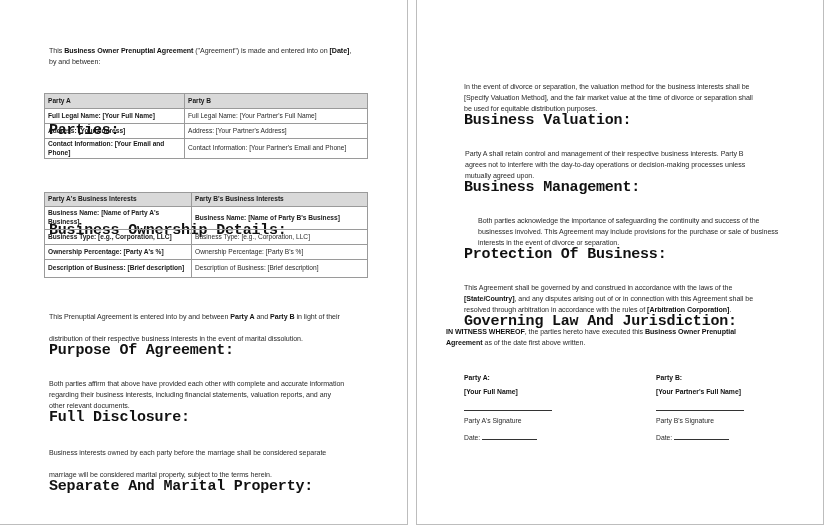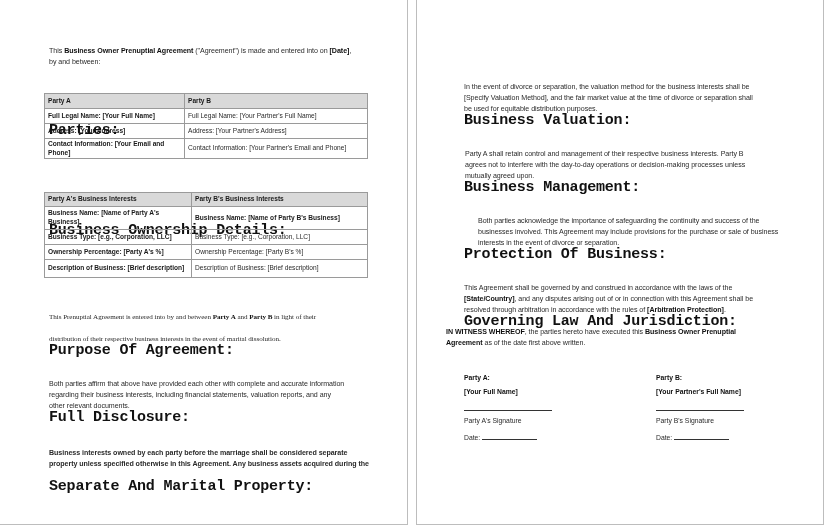--- a/index.html
+++ b/index.html
@@ -97,37 +97,38 @@
       <td>Ownership Percentage: [Party B's %]</td>
     </tr>
     <tr style="height:18px;">
       <td class="bold">Description of Business: [Brief description]</td>
       <td>Description of Business: [Brief description]</td>
     </tr>
   </tbody>
     </table>
 
   <div class="abs h" style="left:49px; top:295px;">Purpose Of Agreement:</div>
-  <div class="abs p" style="left:49px; top:313px; width:340px;font-family:Liberation Serif, serif;">
+  <div class="abs p" style="left:49px; top:313px; width:340px;">
     <span>This Prenuptial Agreement is entered into by and between </span><b>Party A</b><span> and </span><b>Party B</b><span> in light of their</span><br>
     <br>
     <span>distribution of their respective business interests in the event of marital dissolution.</span>
   </div>
 
   <div class="abs h" style="left:49px; top:362px;">Full Disclosure:</div>
   <div class="abs p" style="left:49px; top:380px; width:340px;">
     <span>Both parties affirm that above have provided each other with complete and accurate information</span><br>
     <span>regarding their business interests, including financial statements, valuation reports, and any</span><br>
     <span>other relevant documents.</span>
   </div>
 
   <div class="abs h" style="left:49px; top:431px;">Separate And Marital Property:</div>
-  <div class="abs p" style="left:49px; top:449px; width:340px;font-weight:bold;">
+  <div class="abs p" style="left:49px; top:449px; width:340px;">
     <span>Business interests owned by each party before the marriage shall be considered separate</span><br>
-    <span>property unless specified otherwise in this Agreement. Any business assets acquired during the</span><br>
+    <br>
+    <span>marriage will be considered marital property, subject to the terms herein.</span>
   </div>
 </div>
 
 <div class="page" id="page-2">
 
   <div class="abs h" style="left:47px; top:65px;">Business Valuation:</div>
   <div class="abs p" style="left:47px; top:83px; width:345px;">
     <span>In the event of divorce or separation, the valuation method for the business interests shall be</span><br>
     <span>[Specify Valuation Method], and the fair market value at the time of divorce or separation shall</span><br>
     <span>be used for equitable distribution purposes.</span>
@@ -144,21 +145,21 @@
   <div class="abs p" style="left:61px; top:217px; width:345px;">
     <span>Both parties acknowledge the importance of safeguarding the continuity and success of the</span><br>
     <span>businesses involved. This Agreement may include provisions for the purchase or sale of business</span><br>
     <span>interests in the event of divorce or separation.</span>
   </div>
 
   <div class="abs h" style="left:47px; top:266px;">Governing Law And Jurisdiction:</div>
   <div class="abs p" style="left:47px; top:284px; width:345px;">
     <span>This Agreement shall be governed by and construed in accordance with the laws of the</span><br>
     <b>[State/Country]</b><span>, and any disputes arising out of or in connection with this Agreement shall be</span><br>
-    <span>resolved through arbitration in accordance with the rules of </span><b>[Arbitration Protection]</b><span>.</span>
+    <span>resolved through arbitration in accordance with the rules of </span><b>[Arbitration Corporation]</b><span>.</span>
   </div>
 
   <div class="abs p" style="left:29px; top:328px; width:345px;">
     <b>IN WITNESS WHEREOF</b><span>, the parties hereto have executed this </span><b>Business Owner Prenuptial</b><br>
     <b>Agreement</b><span> as of the date first above written.</span>
   </div>
 
   <div class="abs sig bold" style="left:47px; top:375px;">Party A:</div>
   <div class="abs sig bold" style="left:47px; top:389px;">[Your Full Name]</div>
   <div class="line" style="left:47px; top:411px; width:88px;"></div>

